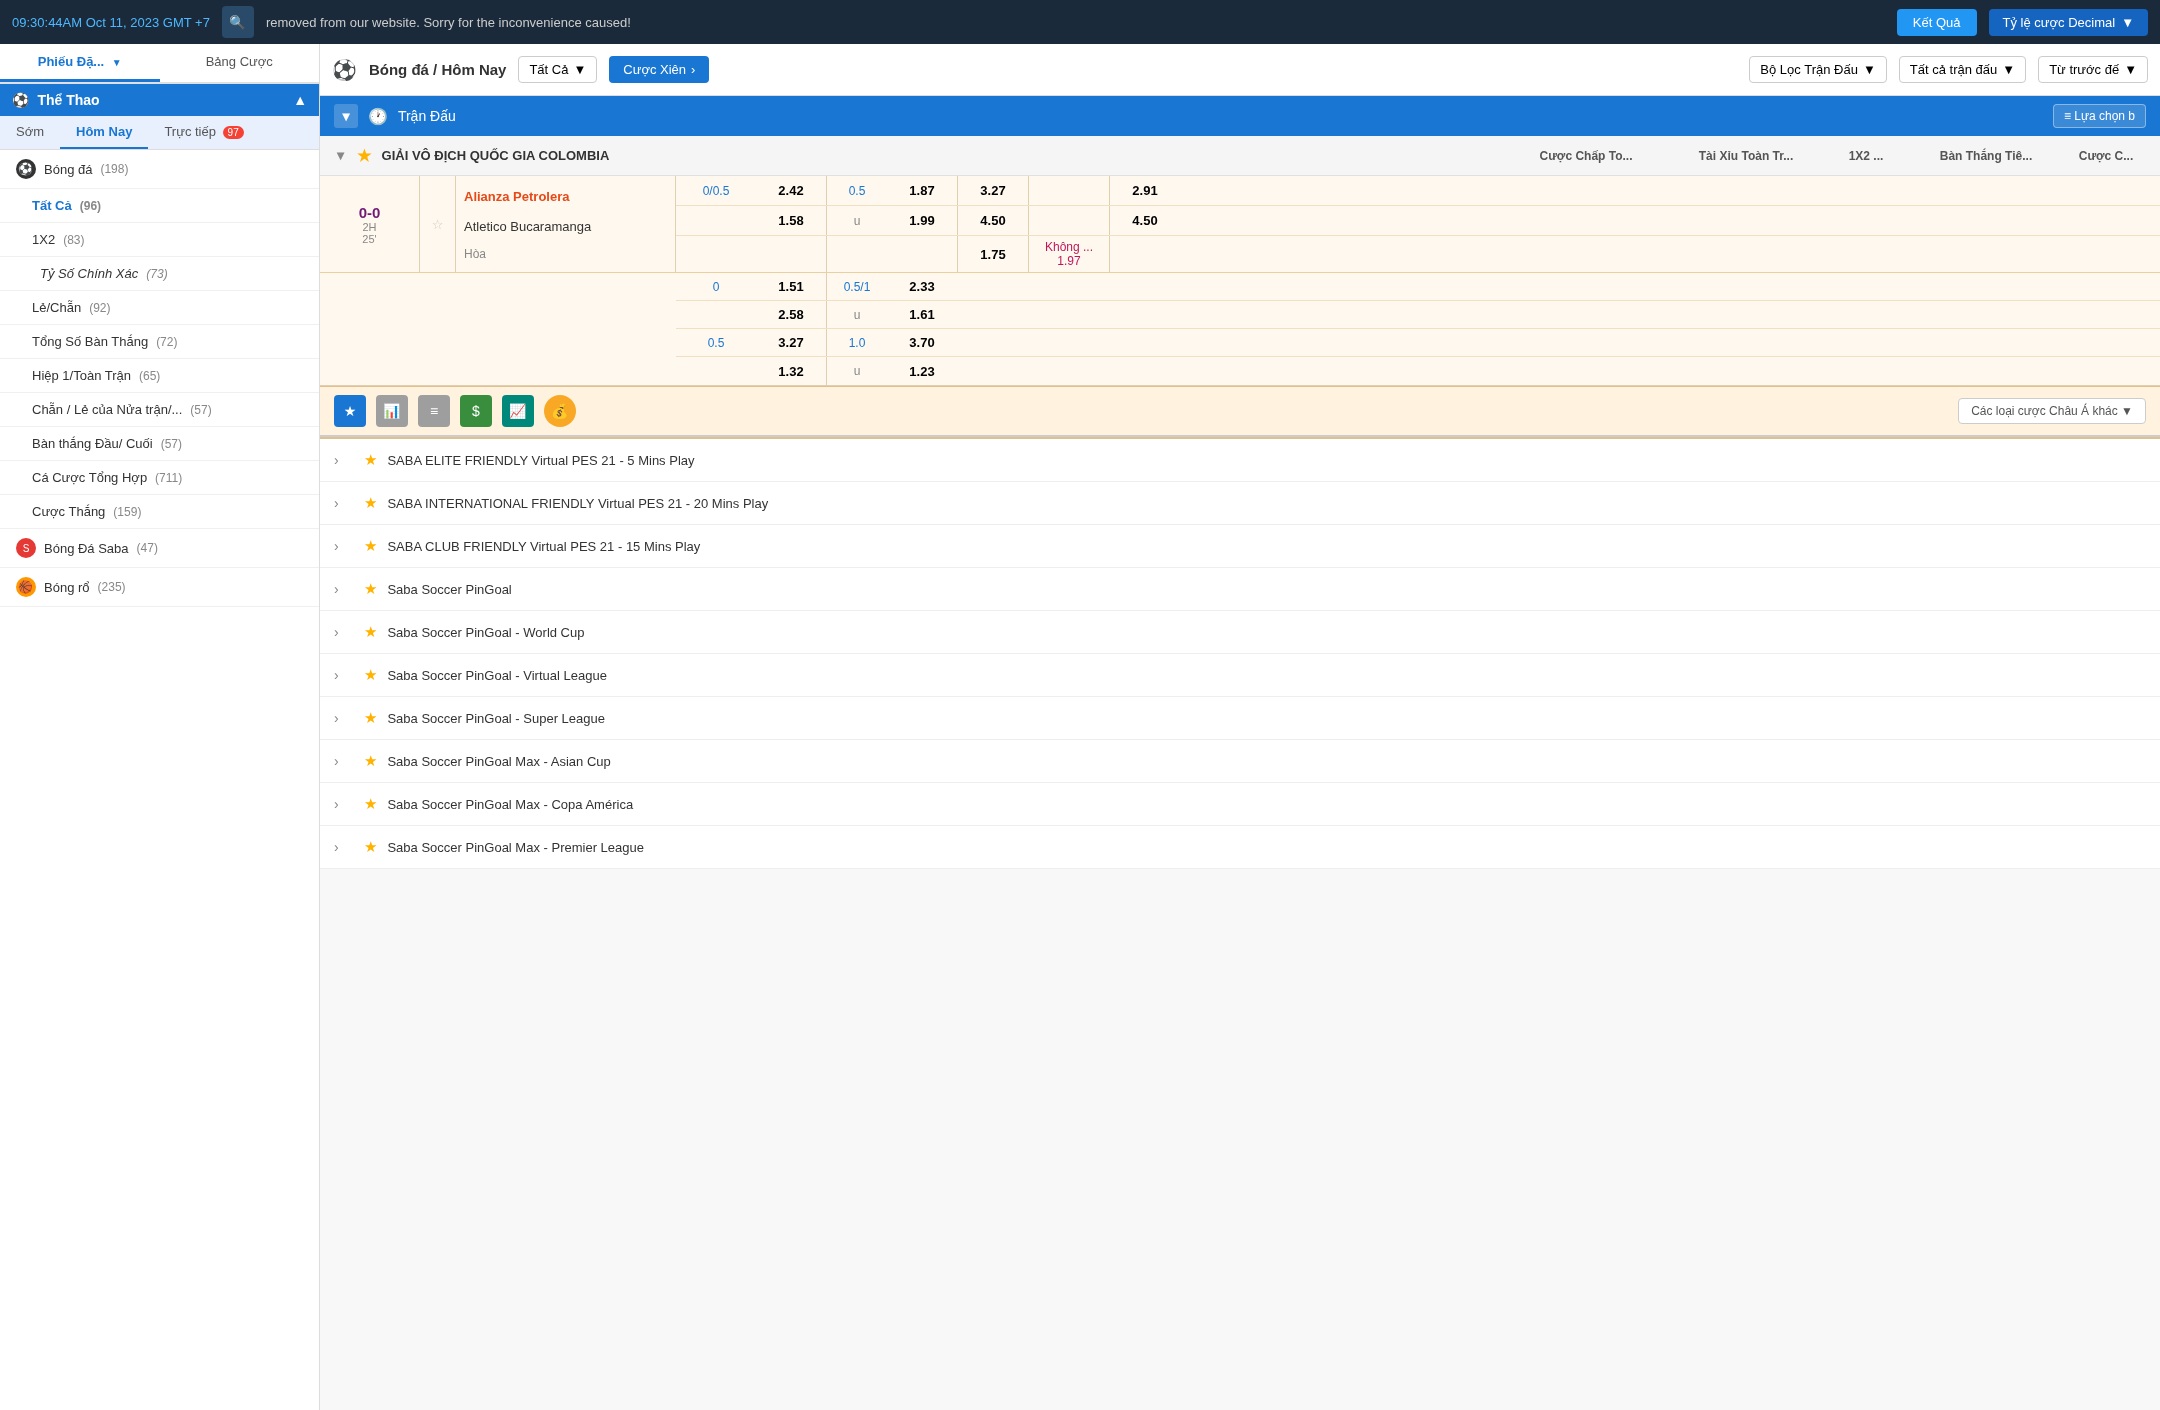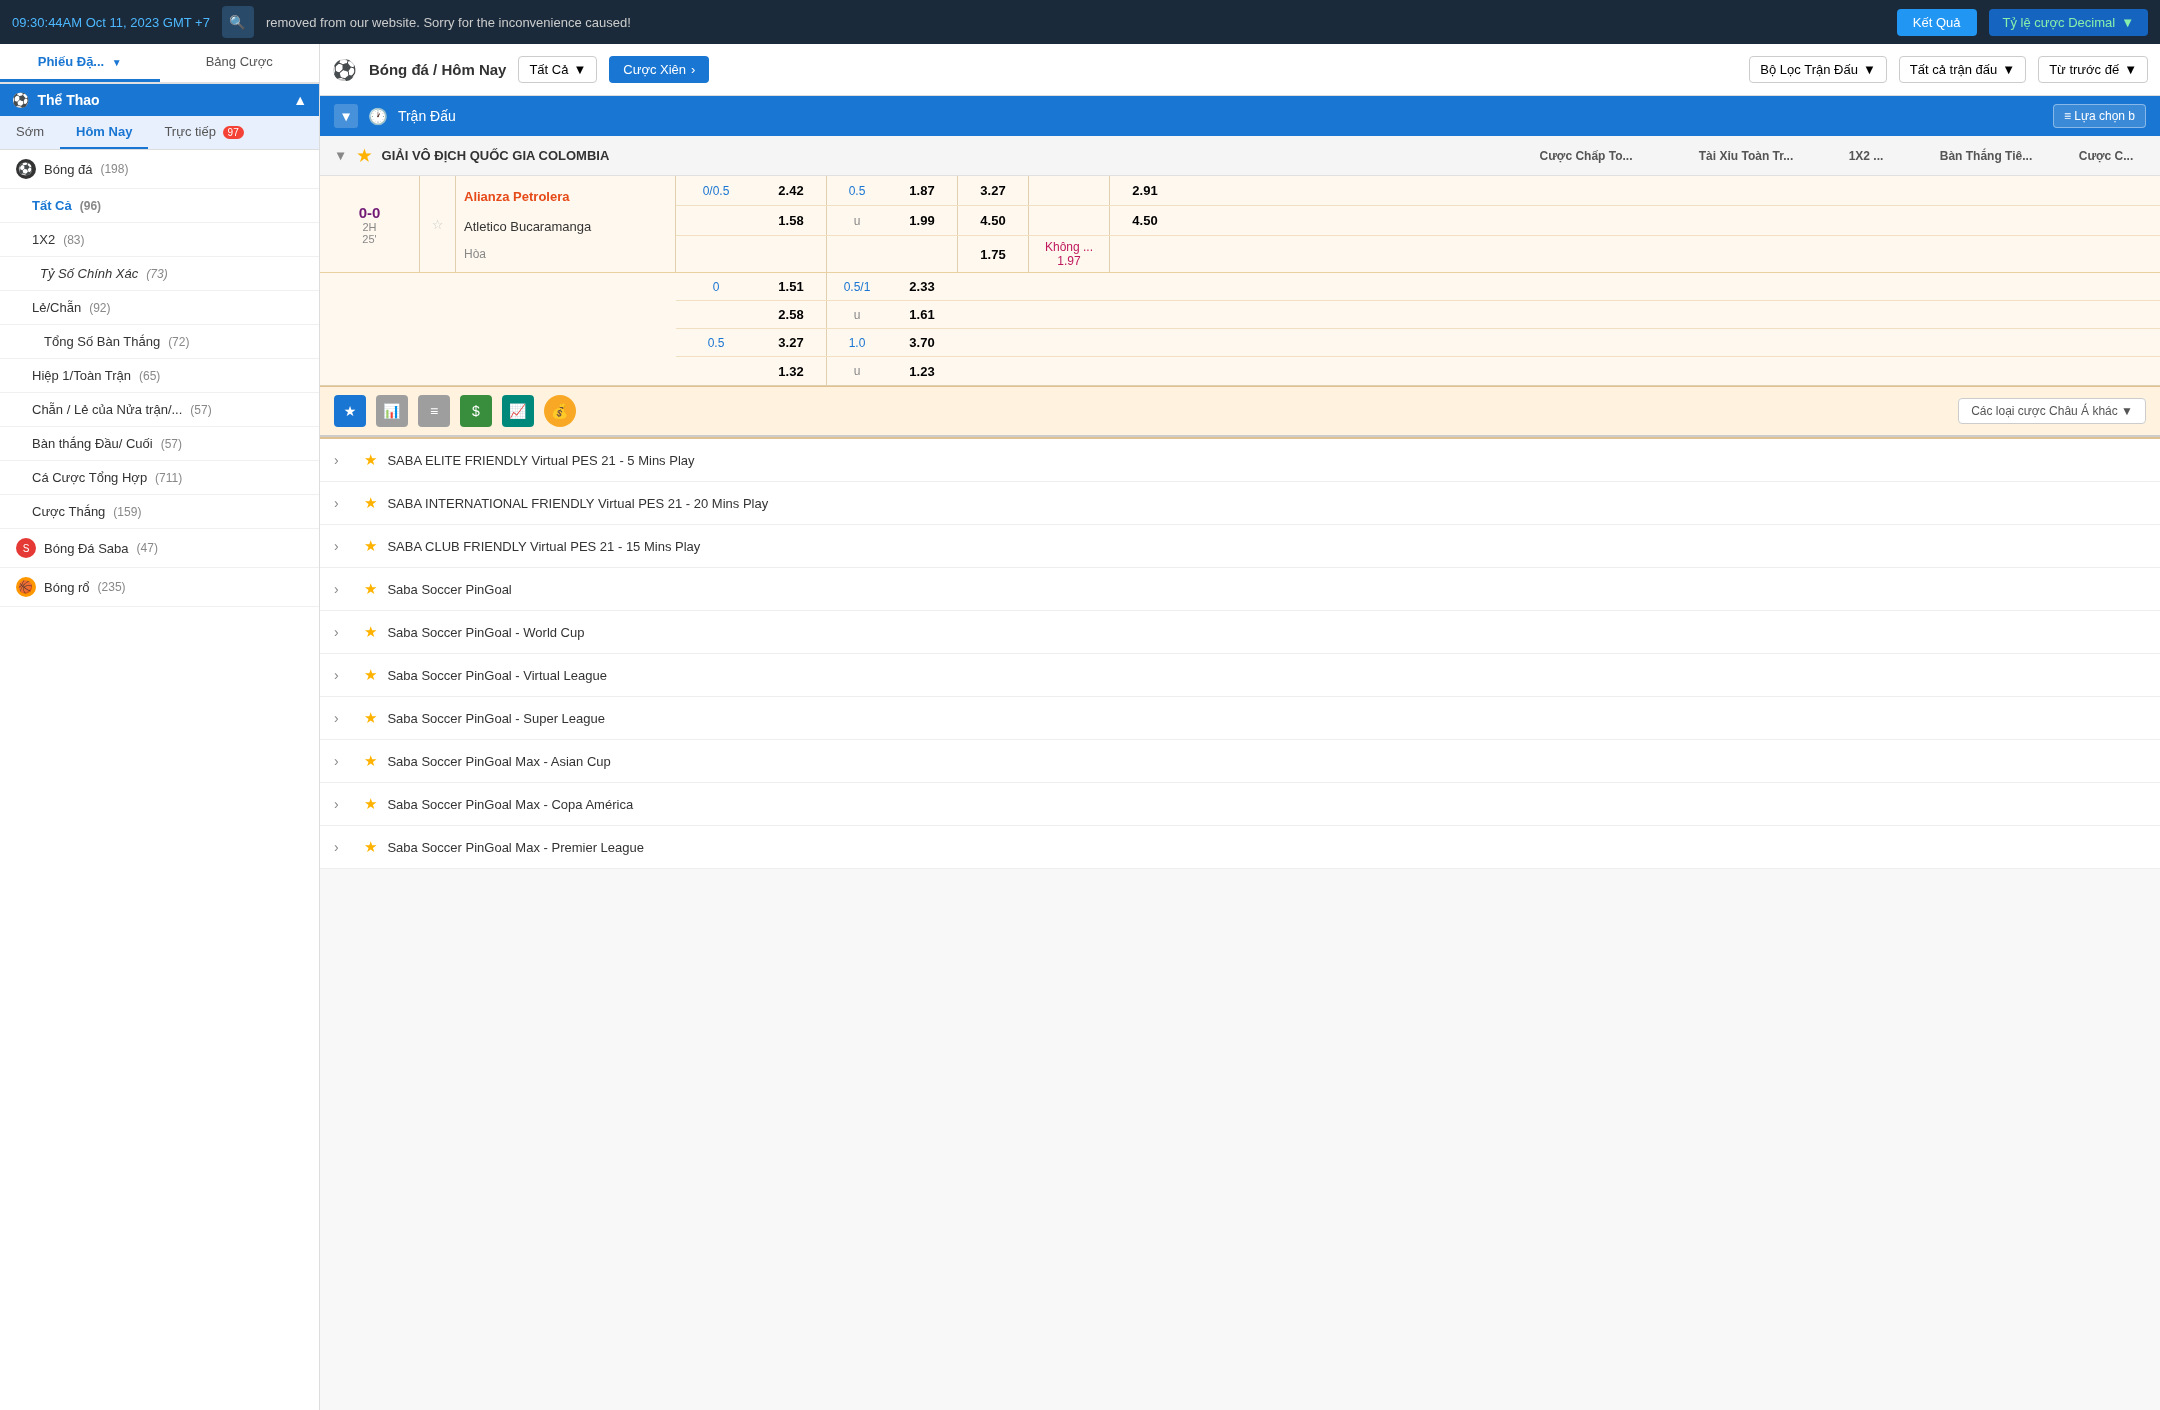--- a/index.html
+++ b/index.html
@@ -31,21 +31,21 @@
       color: #fff;
       border: none;
       padding: 6px 16px;
       border-radius: 4px;
       cursor: pointer;
       white-space: nowrap;
       font-size: 13px;
     }
     .top-bar .btn-ty-le {
       background: #1565c0;
-      color: #86efac;
+      color: #ffffff;
       border: none;
       padding: 6px 14px;
       border-radius: 4px;
       cursor: pointer;
       white-space: nowrap;
       font-size: 13px;
       display: flex; align-items: center; gap: 6px;
     }
 
     
@@ -393,21 +393,21 @@
         <span class="count">(83)</span>
       </li>
       <li class="sidebar-menu-item" style="padding-left:40px;font-style:italic;">
         <span>Tỷ Số Chính Xác</span>
         <span class="count">(73)</span>
       </li>
       <li class="sidebar-menu-item" style="padding-left:32px;">
         <span>Lẻ/Chẵn</span>
         <span class="count">(92)</span>
       </li>
-      <li class="sidebar-menu-item" style="padding-left:44px;">
+      <li class="sidebar-menu-item" style="padding-left:32px;">
         <span>Tổng Số Bàn Thắng</span>
         <span class="count">(72)</span>
       </li>
       <li class="sidebar-menu-item" style="padding-left:32px;">
         <span>Hiệp 1/Toàn Trận</span>
         <span class="count">(65)</span>
       </li>
       <li class="sidebar-menu-item" style="padding-left:32px;">
         <span>Chẵn / Lẻ của Nửa trận/...</span>
         <span class="count">(57)</span>

